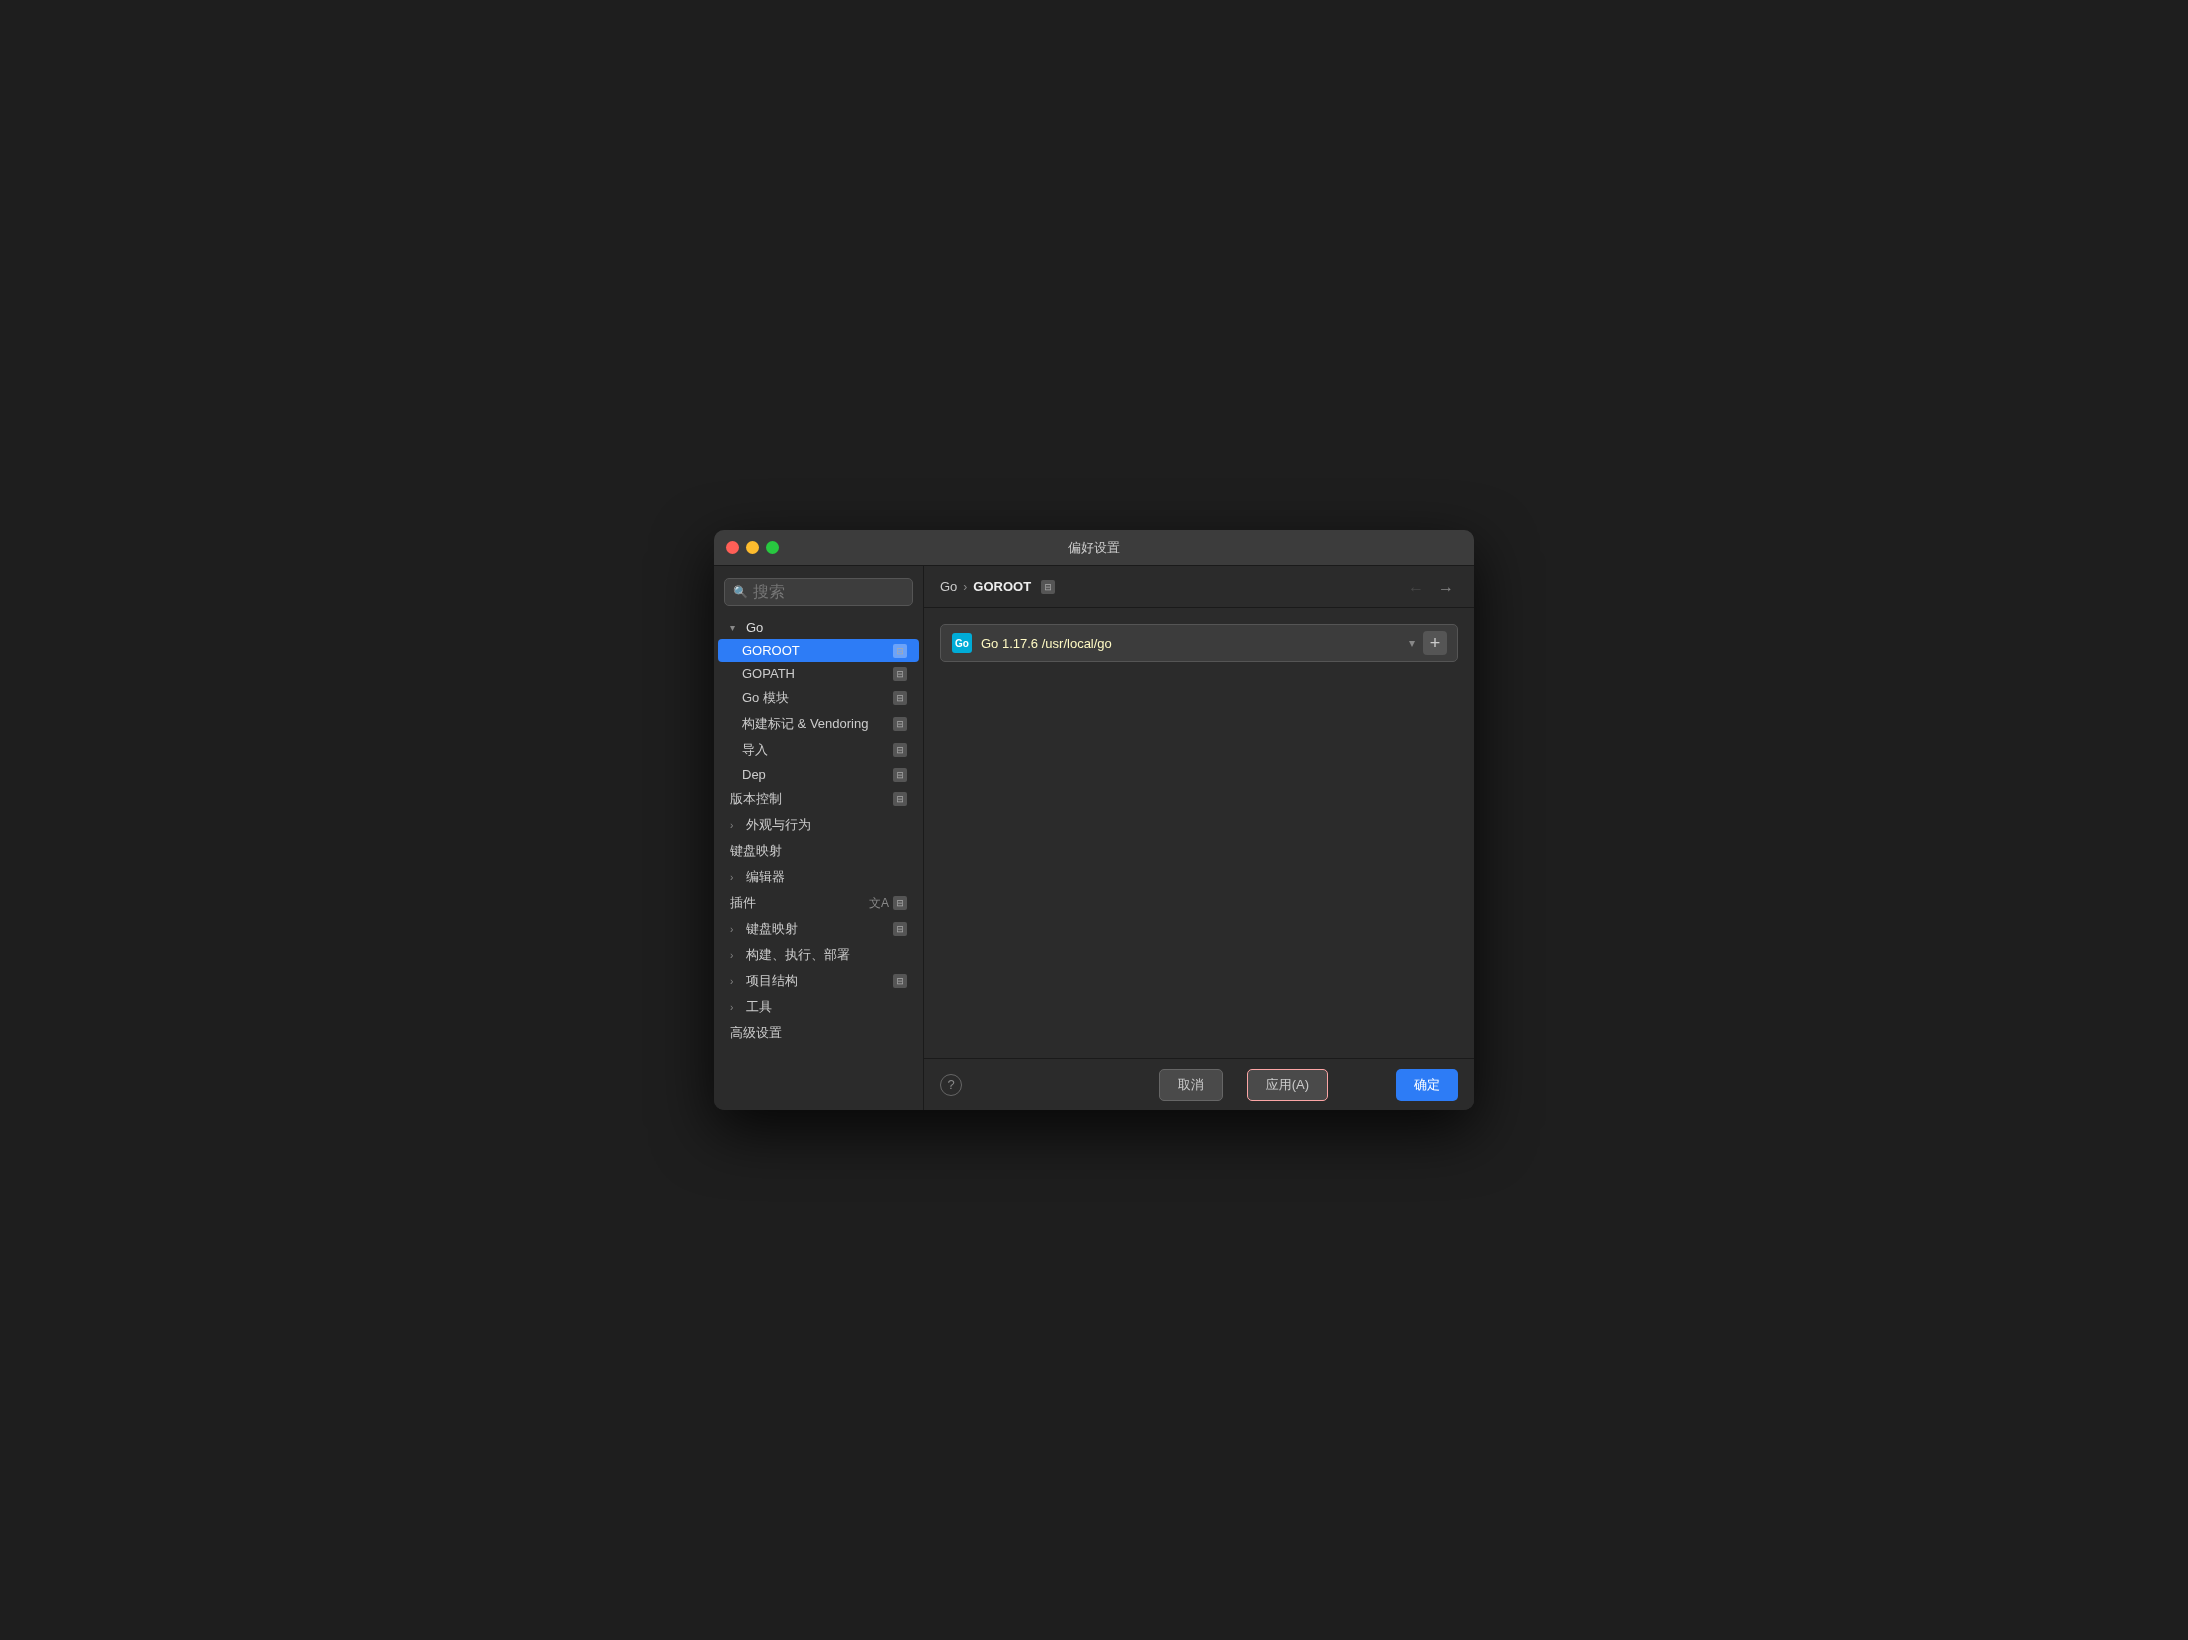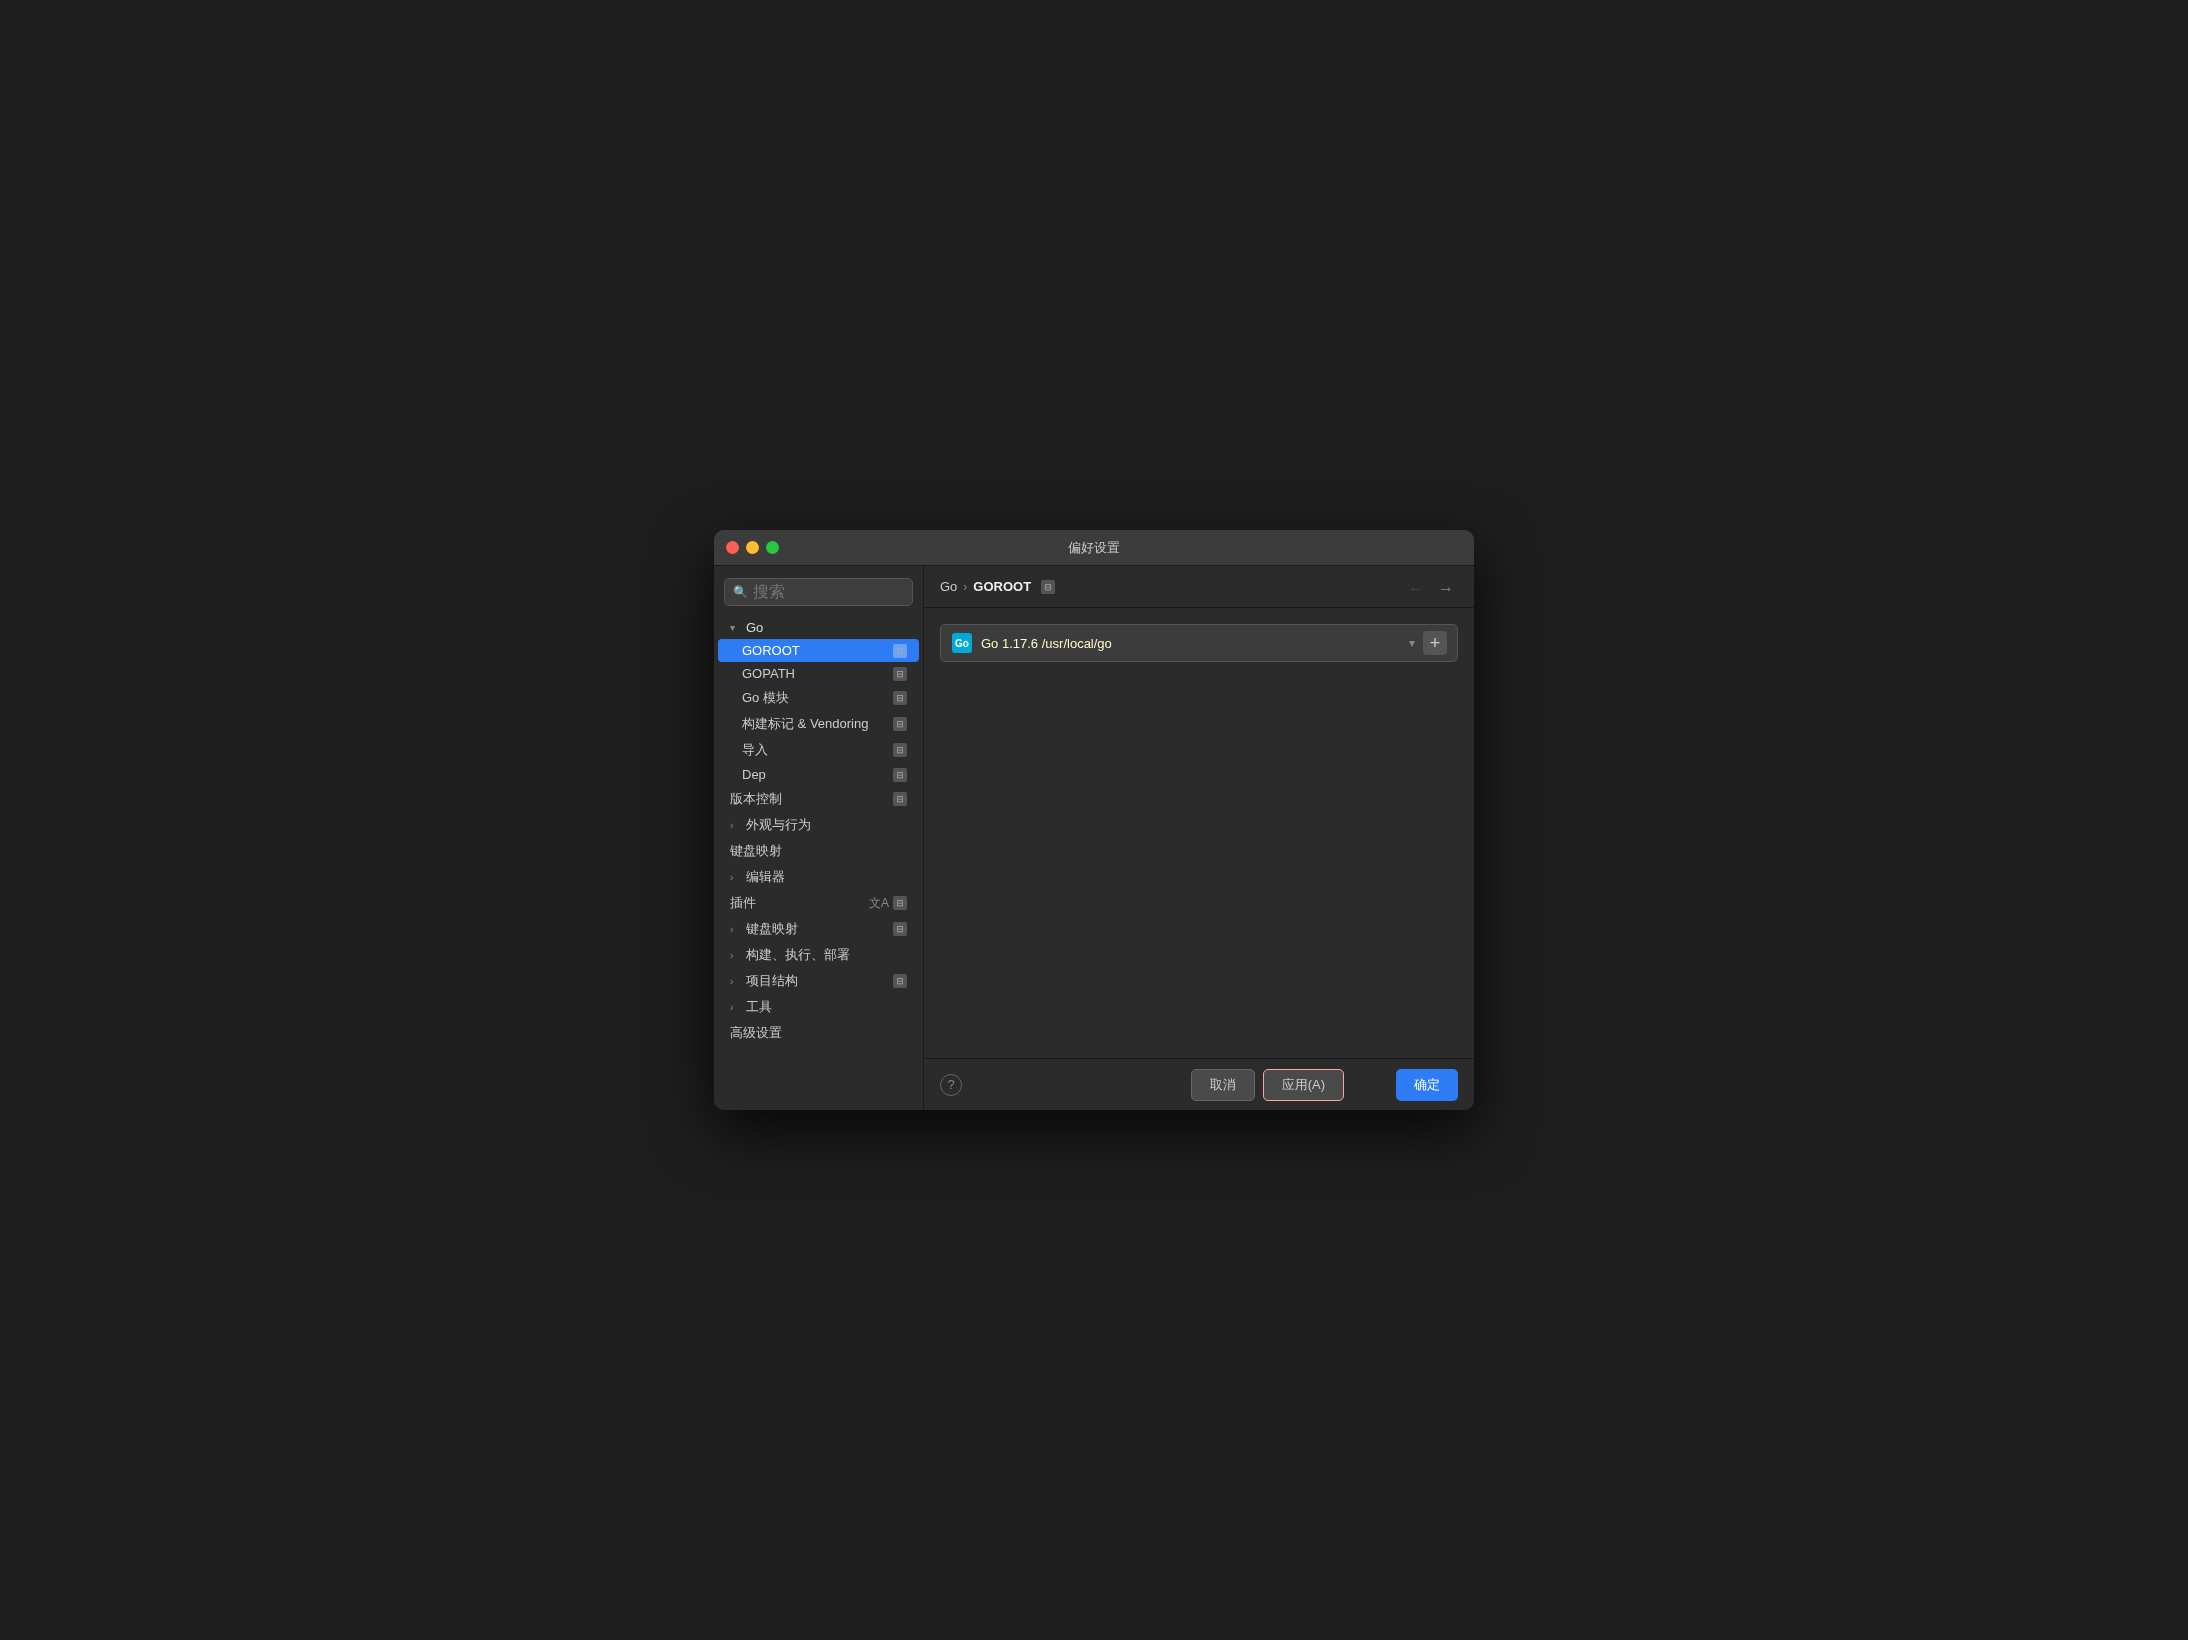--- a/index.html
+++ b/index.html
@@ -299,21 +299,21 @@
       color: #888;
       font-size: 13px;
       cursor: pointer;
       display: flex;
       align-items: center;
       justify-content: center;
     }
 
     .footer-actions {
       display: flex;
-      gap: 8px;
+      gap: 24px;
     }
 
     .btn {
       padding: 6px 18px;
       border-radius: 5px;
       font-size: 13px;
       cursor: pointer;
       border: none;
     }
 

